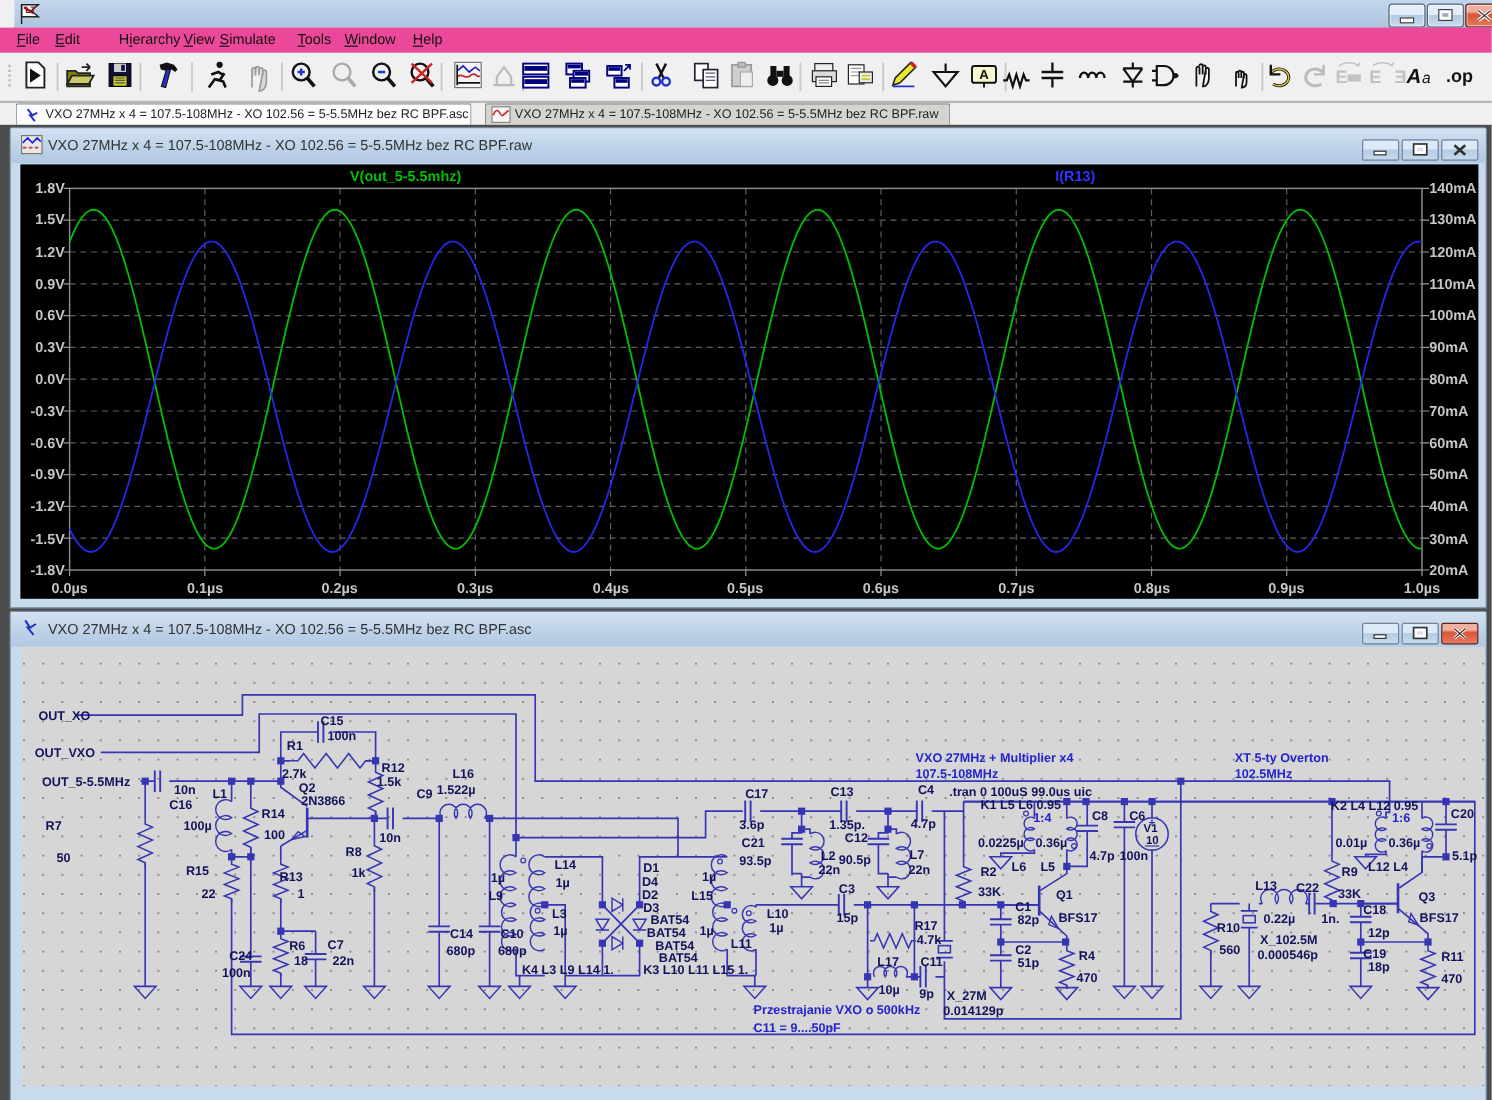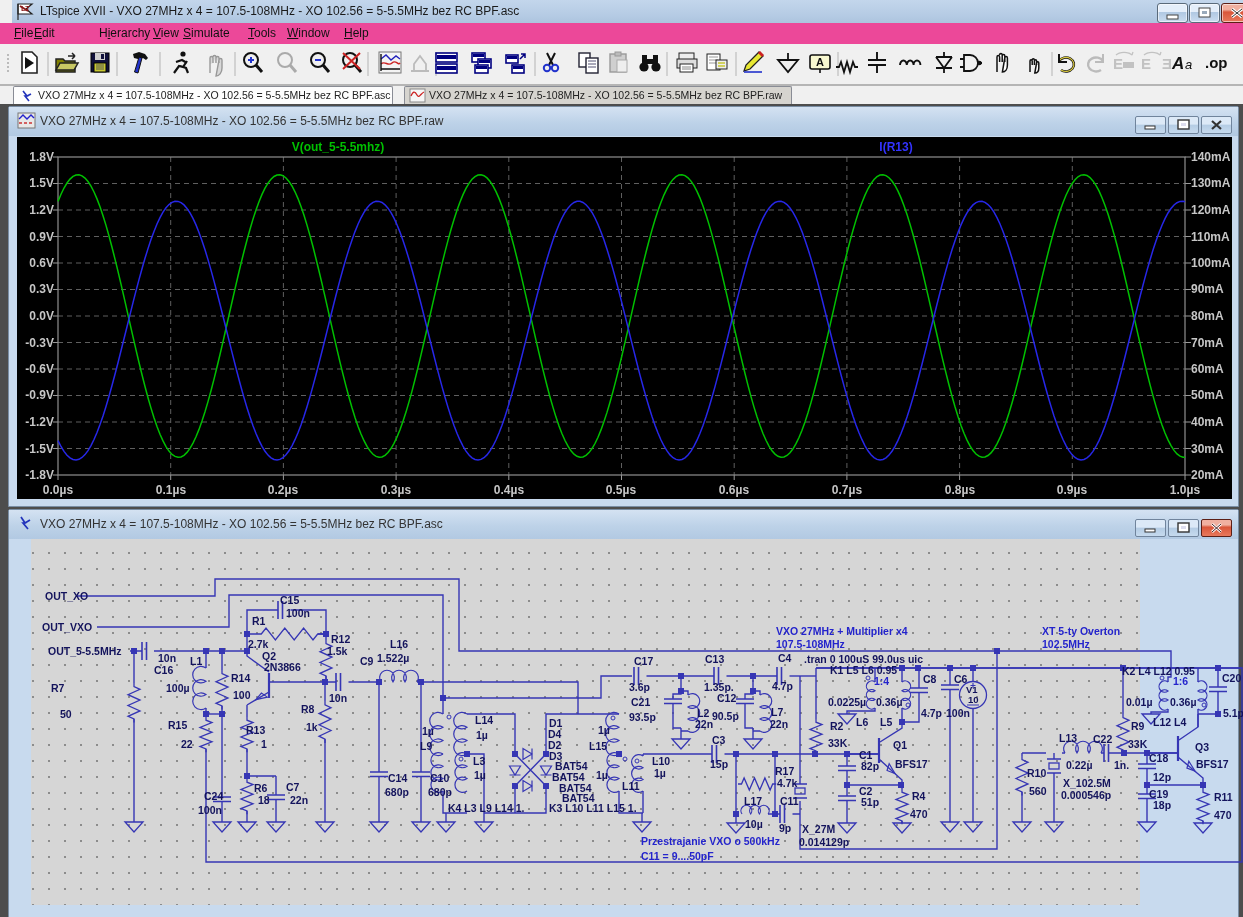--- a/index.html
+++ b/index.html
@@ -16,54 +16,53 @@
 .tab{position:absolute;top:0;height:17px;font-size:10.5px;color:#222;border:1px solid #898c95;border-bottom:none;border-radius:2px 2px 0 0;white-space:nowrap;overflow:hidden;}
 #tab1{left:13px;width:378px;background:#fdfdfd;}
 #tab2{left:404px;width:386px;background:#d6d4cf;}
 #mdi{left:0px;top:104px;width:1243px;height:813px;background:#4d4d4d;}
 .win{position:absolute;background:#c8daee;border:1px solid #7a8ea4;border-radius:2px 2px 0 0;}
 #wavewin{left:8px;top:106px;width:1229px;height:399px;}
 .wintitle{position:absolute;left:0;top:0;width:100%;height:29px;background:linear-gradient(#d4e2f2,#bdd2e8 55%,#b2c9e2);font-size:12px;color:#333;}
 .wbtn{position:absolute;top:9px;width:29px;height:16px;border:1px solid #70849c;border-radius:2px;background:linear-gradient(#dce9f7 45%,#b4cce4 50%,#c6daee);}
 #waveplot{position:absolute;left:8px;top:30px;width:1215px;height:362px;background:#000;text-align:center;}
 #schwin{left:8px;top:509px;width:1229px;height:408px;}
-#schcanvas{position:absolute;left:22px;top:29px;width:1109px;height:366px;background:#d6d6d6;background-image:radial-gradient(circle,#8a8a8a 0.7px,rgba(0,0,0,0) 0.95px);background-size:16px 16px;background-position:10px 6px;}
+#schcanvas{position:absolute;left:9px;top:29px;width:1219px;height:366px;background:#d6d6d6;background-image:radial-gradient(circle,#8a8a8a 0.7px,rgba(0,0,0,0) 0.95px);background-size:16px 16px;background-position:10px 6px;}
 svg{position:absolute;left:0;top:0;}
 svg text{font-family:"Liberation Sans",sans-serif;}
 </style></head>
 <body>
 <div class="abs" id="titlebar">
  <svg width="26" height="23">
       <path d="M6 4 L20 4 L14 9 L20 14 L6 14 Z" fill="#fff" stroke="#222" stroke-width="1.2"></path>
       <path d="M8 6 L16 11" stroke="#8b1a1a" stroke-width="2"></path>
       <text x="9" y="11" font-size="8" font-weight="bold" fill="#8b1a1a">LT</text>
       <path d="M6 4 L6 20" stroke="#222" stroke-width="1.2"></path>
     </svg>
- <div class="abs" id="titletxt">LTspice XVII - VXO 27MHz x 4 = 107.5-108MHz - XO 102.56 = 5-5.5MHz bez RC BPF.asc</div>
  <div class="abs capbtn" id="mini">
       <svg class="glyph" viewBox="0 0 29 18">
         <rect x="9" y="11" width="11" height="4" fill="#fff" stroke="#444"></rect>
       </svg>
     </div>
  <div class="abs capbtn" id="maxi">
       <svg class="glyph" viewBox="0 0 29 18">
         <rect x="9" y="4" width="11" height="9" fill="#fff" stroke="#444"></rect>
         <rect x="12" y="7" width="5" height="3" fill="#9ab"></rect>
       </svg>
     </div>
  <div class="abs capbtn" id="closi">
       <svg class="glyph" viewBox="0 0 30 18">
         <path d="M10 5 L20 13 M20 5 L10 13" stroke="#fff" stroke-width="3"></path>
         <path d="M10 5 L20 13 M20 5 L10 13" stroke="#333" stroke-width="1"></path>
       </svg>
     </div>
 </div>
 <div class="abs" id="menubar">
  <span style="left:14px"><u>F</u>ile</span>
-    <span style="left:34px"><u>E</u>dit</span>
+    <span style="left:46px"><u>E</u>dit</span>
     <span style="left:99px">H<u>i</u>erarchy</span>
     <span style="left:153px"><u>V</u>iew</span>
     <span style="left:183px"><u>S</u>imulate</span>
     <span style="left:248px"><u>T</u>ools</span>
     <span style="left:287px"><u>W</u>indow</span>
     <span style="left:344px"><u>H</u>elp</span>
 </div>
 <div class="abs" id="toolbar">
     <svg width="1243" height="40" id="tbsvg">
       <rect x="6" y="8" width="2" height="24" fill="none"></rect>

